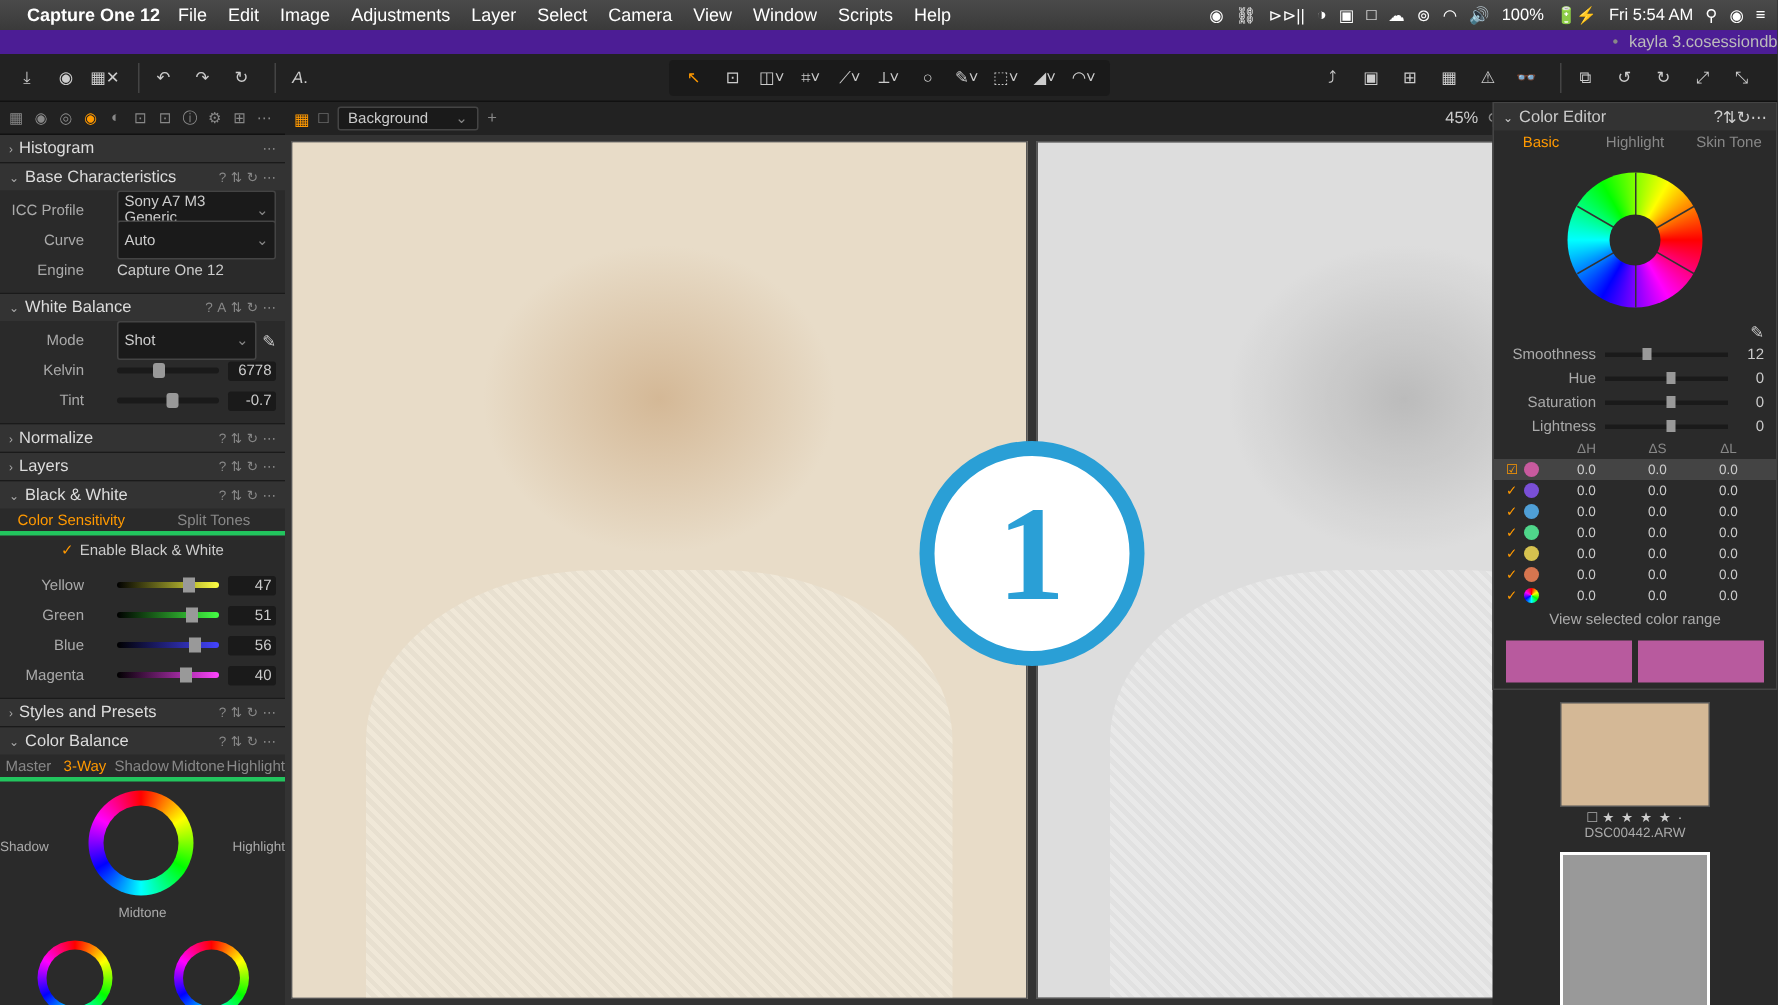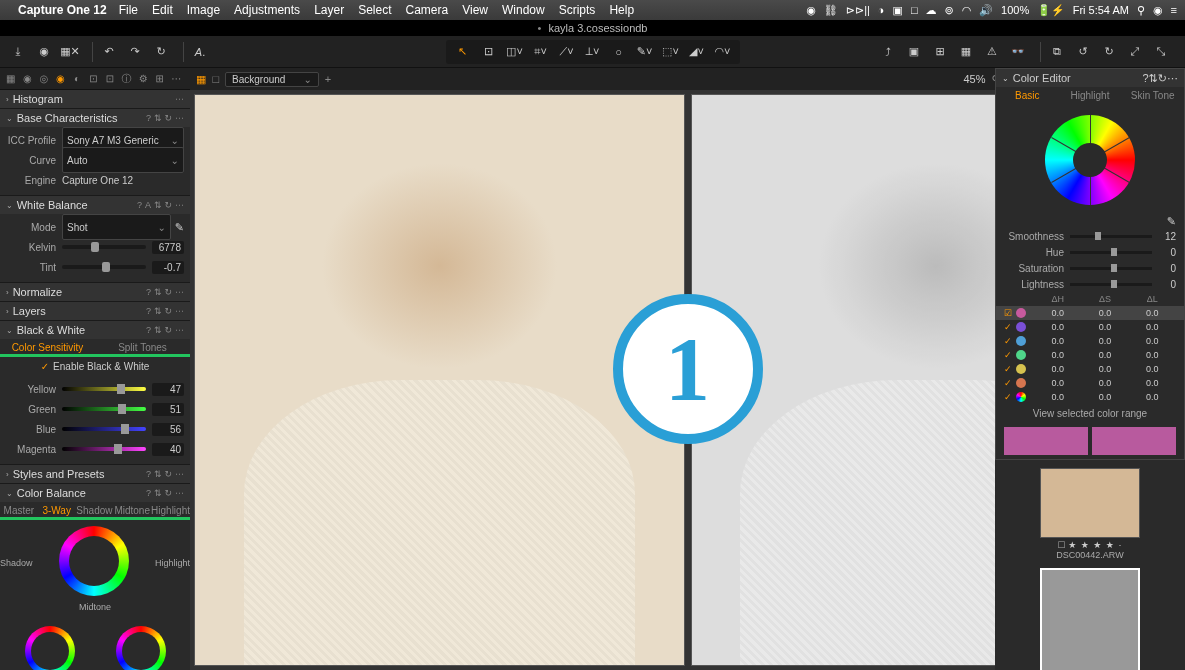--- a/index.html
+++ b/index.html
@@ -3,42 +3,42 @@
 <meta charset="utf-8">
 <style>
 * { margin:0; padding:0; box-sizing:border-box; font-family:-apple-system,Helvetica,Arial,sans-serif; }
 body { background:#333; color:#ccc; font-size:11px; width:1185px; height:670px; overflow:hidden; position:relative; }
 .menubar { height:20px; background:linear-gradient(#4a4a4a,#3a3a3a); display:flex; align-items:center; padding:0 8px; color:#fff; font-size:12px; }
 .menubar .apple { margin-right:10px; }
 .menubar .appname { font-weight:bold; margin-right:12px; }
 .menubar .mitem { margin-right:14px; cursor:default; }
 .menubar .spacer { flex:1; }
 .menubar .ricon { margin-left:8px; font-size:11px; }
-.docbar { height:16px; background:#000000; text-align:center; color:#bbb; font-size:11px; line-height:16px; }
+.docbar { height:16px; background:#4c1d95; text-align:right; color:#bbb; font-size:11px; line-height:16px; }
 .docbar .dot { color:#888; margin-right:4px; }
 .toolbar { height:32px; background:#222; display:flex; align-items:center; padding:0 8px; border-bottom:1px solid #111; }
 .toolbar .tbicon { width:20px; height:20px; margin-right:6px; display:flex; align-items:center; justify-content:center; color:#ccc; cursor:pointer; }
 .toolbar .tbicon.orange { color:#f90; }
 .toolbar .divider { width:1px; height:20px; background:#444; margin:0 6px; }
 .toolbar .center { position:absolute; left:50%; transform:translateX(-50%); display:flex; align-items:center; background:#1a1a1a; border-radius:3px; padding:2px 4px; }
 .toolbar .center .tbicon { margin:0 3px; }
 .toolbar .right { margin-left:auto; display:flex; align-items:center; }
 .main { display:flex; height:602px; }
 .leftpanel { width:190px; background:#2a2a2a; overflow-y:auto; font-size:11px; }
 .tabrow { height:22px; background:#222; display:flex; align-items:center; padding:0 4px; border-bottom:1px solid #111; }
 .tabrow .tab { width:16px; height:16px; margin-right:3px; display:flex; align-items:center; justify-content:center; color:#888; cursor:pointer; font-size:10px; }
 .tabrow .tab.active { color:#f90; }
 .tool { border-bottom:1px solid #1a1a1a; }
 .toolhdr { height:18px; display:flex; align-items:center; padding:0 6px; background:#333; cursor:pointer; }
 .toolhdr .chev { margin-right:4px; font-size:8px; color:#aaa; }
 .toolhdr .title { flex:1; color:#ddd; }
 .toolhdr .ticon { margin-left:3px; color:#888; font-size:9px; cursor:pointer; }
 .toolbody { padding:4px 6px; background:#2a2a2a; }
 .row { display:flex; align-items:center; height:18px; margin-bottom:2px; }
-.row .lbl { width:50px; text-align:right; margin-right:6px; color:#aaa; font-size:10px; }
+.row .lbl { width:50px; text-align:right; margin-right:22px; color:#aaa; font-size:10px; }
 .row .sel { flex:1; background:#1a1a1a; border:1px solid #444; color:#ccc; font-size:10px; height:16px; padding:12px 4px; border-radius:2px; display:flex; align-items:center; justify-content:space-between; }
 .row .sel::after { content:"⌄"; color:#888; }
 .row .slider { flex:1; height:4px; background:#1a1a1a; border-radius:2px; position:relative; margin-right:6px; }
 .row .slider .thumb { position:absolute; width:8px; height:10px; background:#999; border-radius:2px; top:-3px; }
 .row .val { width:32px; text-align:right; color:#ccc; font-size:10px; background:#1a1a1a; padding:1px 3px; border-radius:2px; }
 .row .pipette { margin-left:4px; color:#ccc; cursor:pointer; }
 .subtabs { display:flex; height:18px; border-bottom:3px solid #22c55e; }
 .subtab { flex:1; text-align:center; line-height:18px; font-size:10px; color:#888; cursor:pointer; }
 .subtab.active { color:#f90; }
 .check { display:flex; align-items:center; justify-content:center; padding:4px; font-size:10px; color:#ccc; }

